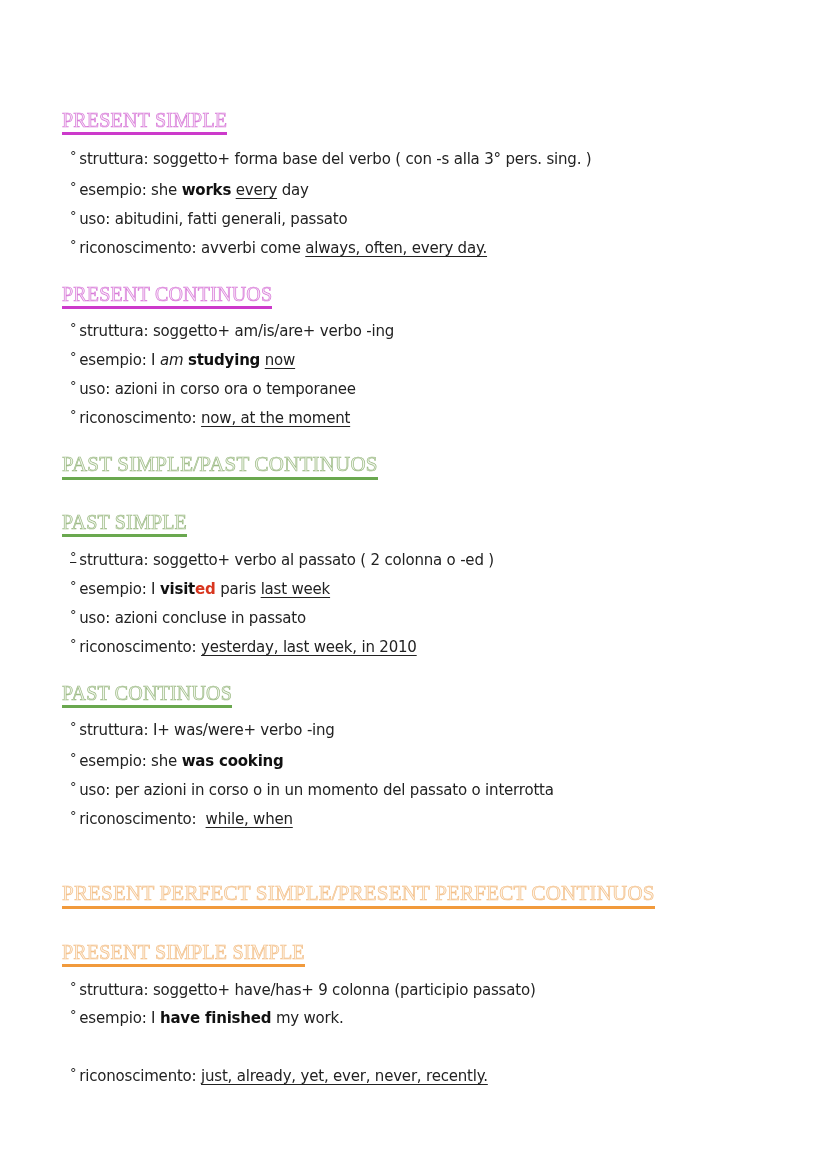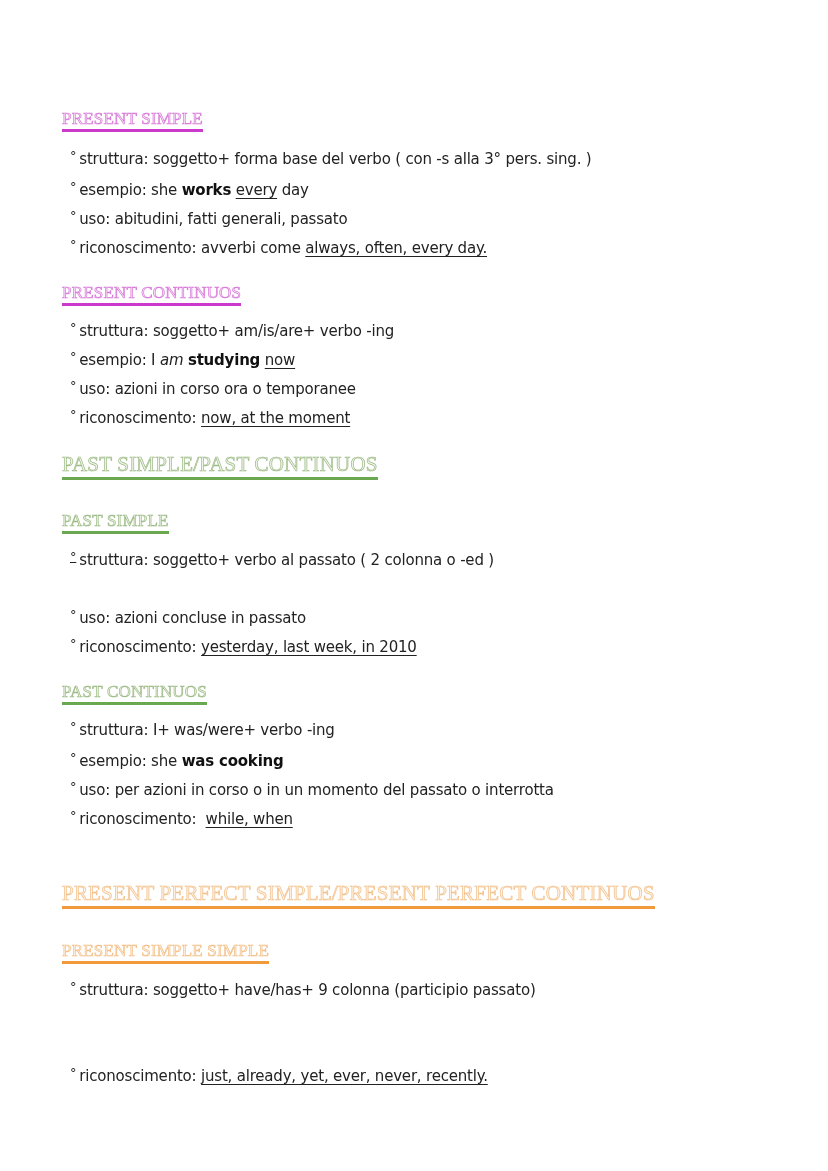--- a/index.html
+++ b/index.html
@@ -7,21 +7,21 @@
   .page { position: absolute; left: 0; top: 0; width: 828px; height: 1171px; }
 
   .h1, .h2 {
     position: absolute; left: 62px; margin: 0;
     font-family: "Liberation Serif", "DejaVu Serif", serif;
     font-weight: normal; white-space: nowrap;
     color: #fff;
     letter-spacing: 0.2px;
   }
   .h1 { font-size: 21px; }
-  .h2 { font-size: 17px; }
+  .h2 { font-size: 20px; }
   .h1 .ul, .h2 .ul { position: absolute; left: 0; right: 0; height: 3px; }
   .h1 .ul { bottom: -3px; }
   .h2 .ul { bottom: -3px; }
 
   .pink { -webkit-text-stroke: 0.7px #d87ad8; color: #f7e3f7; }
   .pink .ul { background: #cc3acb; }
   .green { -webkit-text-stroke: 0.7px #9dbb86; color: #eef4e8; }
   .green .ul { background: #6aa84f; }
   .orange { -webkit-text-stroke: 0.7px #f3c08a; color: #fdf1e3; }
   .orange .ul { background: #f19a3c; }
@@ -56,30 +56,32 @@
   <p class="line" style="top:314px"><span class="deg">°</span><span>struttura:</span> <span>soggetto+ am/is/are+ verbo -ing</span></p>
   <p class="line" style="top:343px"><span class="deg">°</span><span>esempio:</span> <span>I</span> <span class="i">am</span> <span class="b">studying</span> <span class="u">now</span></p>
   <p class="line" style="top:372px"><span class="deg">°</span><span>uso:</span> <span>azioni in corso ora o temporanee</span></p>
   <p class="line" style="top:401px"><span class="deg">°</span><span>riconoscimento:</span> <span class="u">now, at the moment</span></p>
 
   <h1 class="h1 green" style="top:452px"><span>PAST SIMPLE/PAST CONTINUOS</span><span class="ul"></span></h1>
 
   <h2 class="h2 green" style="top:511px"><span>PAST SIMPLE</span><span class="ul"></span></h2>
 
   <p class="line" style="top:543px"><span class="deg under">°</span><span>struttura:</span> <span>soggetto+ verbo al passato ( 2 colonna o -ed )</span></p>
+  <p class="line" style="top:572px"><span class="deg">°</span><span>esempio:</span> <span>I</span> <span class="b">visit</span><span class="red">ed</span> <span>paris</span> <span class="u">last week</span></p>
   <p class="line" style="top:601px"><span class="deg">°</span><span>uso:</span> <span>azioni concluse in passato</span></p>
   <p class="line" style="top:630px"><span class="deg">°</span><span>riconoscimento:</span> <span class="u">yesterday, last week, in 2010</span></p>
 
   <h2 class="h2 green" style="top:682px"><span>PAST CONTINUOS</span><span class="ul"></span></h2>
 
   <p class="line" style="top:713px"><span class="deg">°</span><span>struttura:</span> <span>I+ was/were+ verbo -ing</span></p>
   <p class="line" style="top:744px"><span class="deg">°</span><span>esempio:</span> <span>she</span> <span class="b">was cooking</span></p>
   <p class="line" style="top:773px"><span class="deg">°</span><span>uso:</span> <span>per azioni in corso o in un momento del passato o interrotta</span></p>
   <p class="line" style="top:802px"><span class="deg">°</span><span>riconoscimento:</span>&nbsp; <span class="u">while, when</span></p>
 
   <h1 class="h1 orange" style="top:881px"><span>PRESENT PERFECT SIMPLE/PRESENT PERFECT CONTINUOS</span><span class="ul"></span></h1>
 
   <h2 class="h2 orange" style="top:941px"><span>PRESENT SIMPLE SIMPLE</span><span class="ul"></span></h2>
 
   <p class="line" style="top:973px"><span class="deg">°</span><span>struttura:</span> <span>soggetto+ have/has+ 9 colonna (participio passato)</span></p>
+  <p class="line" style="top:1001px"><span class="deg">°</span><span>esempio:</span> <span>I</span> <span class="b">have finished</span> <span>my work.</span></p>
   <p class="line" style="top:1059px"><span class="deg">°</span><span>riconoscimento:</span> <span class="u">just, already, yet, ever, never, recently.</span></p>
 
 </div>
 
 </body></html>

